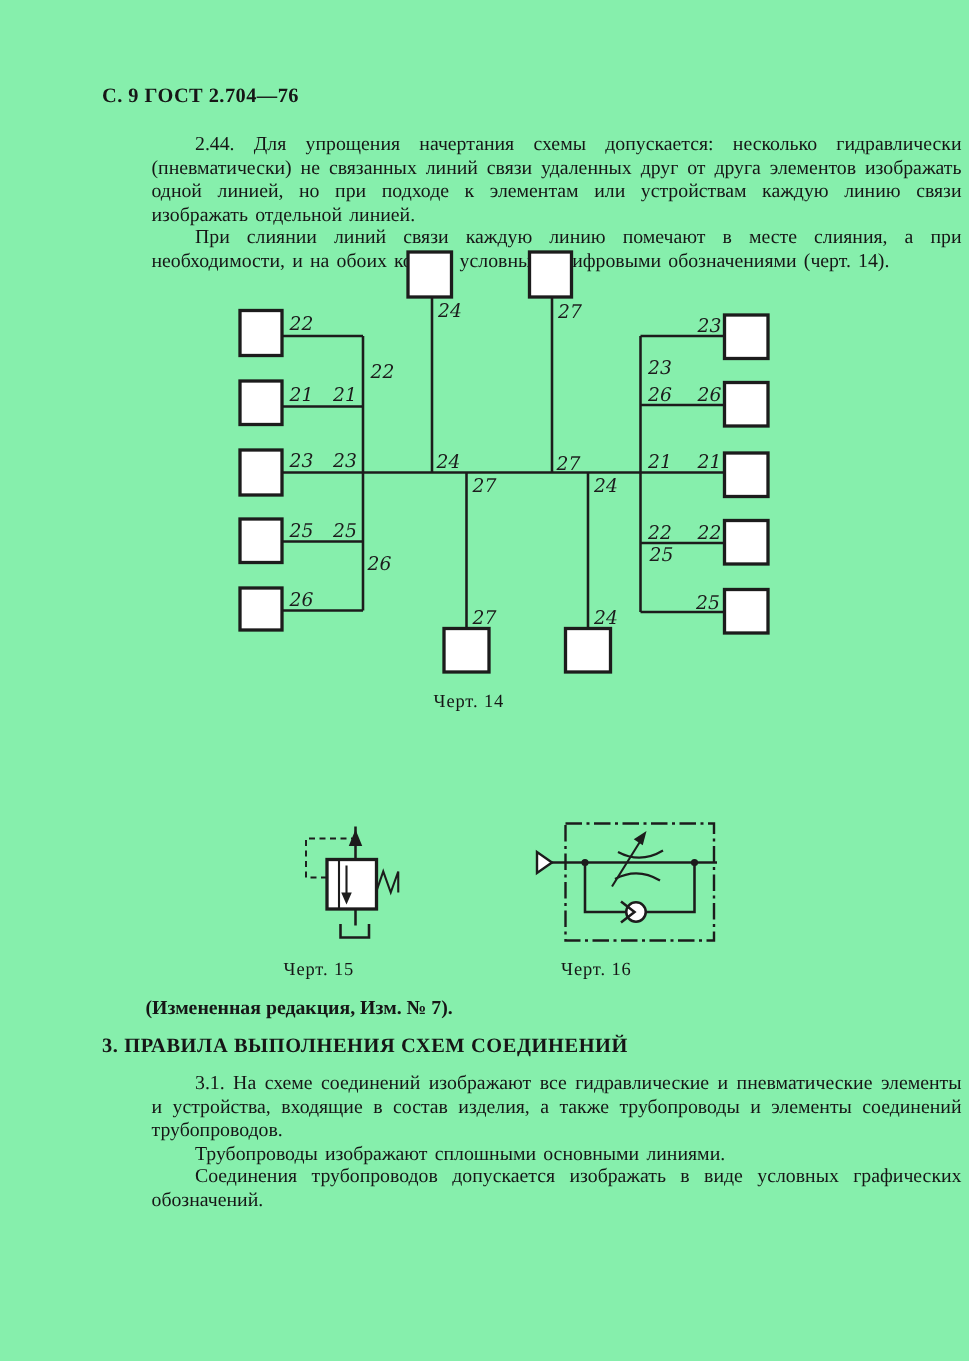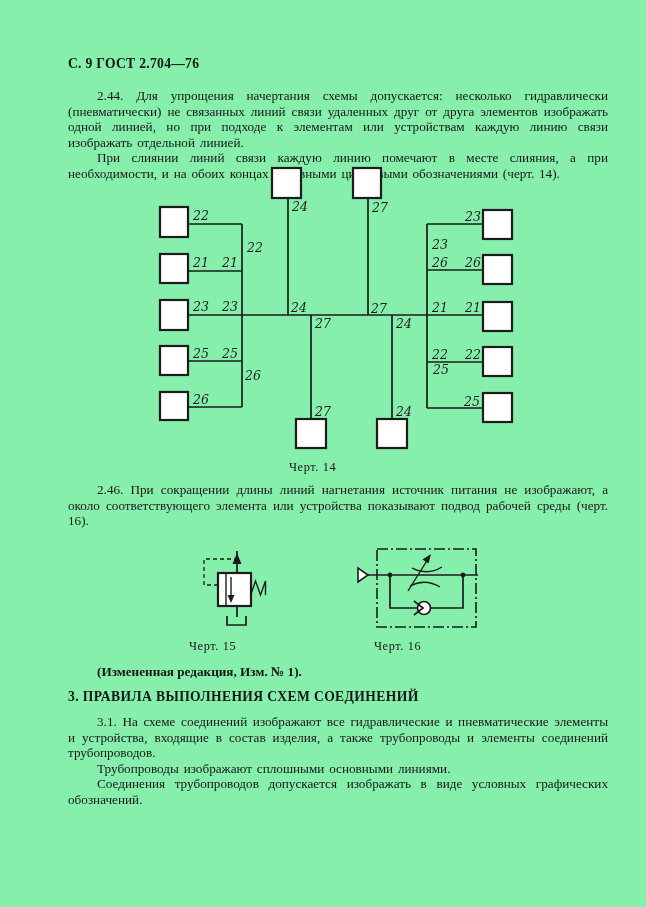--- a/index.html
+++ b/index.html
@@ -2,21 +2,21 @@
 <html><head>
 <meta charset="utf-8">
 <style>
   html,body{margin:0;padding:0;background:#e8e8e8;}
   .page{
     position:relative;width:646px;height:907px;background:#86efac;
     font-family:"Liberation Serif","DejaVu Serif",serif;color:#161616;overflow:hidden;
   }
   .abs{position:absolute;}
   .hdr{font-weight:bold;font-size:13.6px;letter-spacing:.3px;}
-  .body-text{width:540px;font-size:13.2px;line-height:15.5px;text-align:justify;word-spacing:1.5px;}
+  .body-text{width:540px;font-size:13.2px;line-height:15.5px;text-align:justify;word-spacing:1.5px;margin-left:33px;}
   .body-text p{margin:0;text-indent:29px;}
   .caption{font-size:12.3px;letter-spacing:.6px;text-align:left;width:100px;}
   .amended{font-weight:bold;font-size:13.2px;}
   .sec-head{font-weight:bold;font-size:13.6px;text-align:left;width:540px;letter-spacing:.4px;}
   svg{position:absolute;overflow:visible;}
   .ln{stroke:#1c1c1c;stroke-width:1.7;fill:none;}
   .bx{stroke:#1c1c1c;stroke-width:2.2;fill:#ffffff;}
   .lbl{font-family:"DejaVu Serif",serif;font-style:italic;font-size:12.5px;fill:#1c1c1c;}
   .dash{stroke:#1c1c1c;stroke-width:1.3;fill:none;stroke-dasharray:4 3;}
   .dashdot{stroke:#1c1c1c;stroke-width:1.6;fill:none;stroke-dasharray:11 3 2 3;}
@@ -85,21 +85,20 @@
     <text class="lbl" x="432" y="312">21</text>
     <text class="lbl" x="465" y="312">21</text>
     <text class="lbl" x="432" y="359">22</text>
     <text class="lbl" x="433" y="374">25</text>
     <text class="lbl" x="465" y="359">22</text>
     <text class="lbl" x="464" y="406">25</text>
   </svg>
   <div class="abs caption" style="left:289px;top:460px;">Черт. 14</div>
 
   <div class="abs body-text" style="left:68px;top:482px;">
-    <p>2.46.  При сокращении длины линий нагнетания источник питания не изображают, а около соответствующего элемента или устройства показывают подвод рабочей среды (черт. 16).</p>
   </div>
 
   <svg style="left:190px;top:545px;" width="110" height="92" viewBox="190 545 110 92">
     <path class="ln" d="M237,551 V573"></path>
     <polygon class="fill" points="237,553 232.5,564 241.5,564"></polygon>
     <rect class="bx" x="218" y="573" width="33" height="33"></rect>
     <path class="thin" d="M226,573 V606"></path>
     <path class="thin" d="M231,577 V598"></path>
     <polygon class="fill" points="231,603 227.5,595 234.5,595"></polygon>
     <path class="dash" d="M218,585 H204 V559 H235"></path>
@@ -118,21 +117,21 @@
     <path class="thin" d="M412,568 Q427,576 442,567"></path>
     <path class="thin" d="M410,586 Q425,578 440,587"></path>
     <path class="thin" d="M408,591 L428,559"></path>
     <polygon class="fill" points="431,554 422.5,559.5 428.5,563.5"></polygon>
     <path class="ln" d="M390,575 V608 H463 V575"></path>
     <circle cx="424" cy="608" r="6.5" style="fill:#fff;stroke:#1c1c1c;stroke-width:1.7"></circle>
     <path class="ln" d="M414,601 L423,608 L414,615"></path>
   </svg>
   <div class="abs caption" style="left:374px;top:639px;">Черт. 16</div>
 
-  <div class="abs amended" style="left:97px;top:664px;">(Измененная редакция, Изм. № 1).</div>
+  <div class="abs amended" style="left:97px;top:664px;">(Измененная редакция, Изм. № 7).</div>
 
   <div class="abs sec-head" style="left:68px;top:689px;">3.  ПРАВИЛА ВЫПОЛНЕНИЯ СХЕМ СОЕДИНЕНИЙ</div>
 
   <div class="abs body-text" style="left:68px;top:714px;">
     <p>3.1.  На схеме соединений изображают все гидравлические и пневматические элементы и устройства, входящие в состав изделия, а также трубопроводы и элементы соединений трубопроводов.</p>
     <p>Трубопроводы изображают сплошными основными линиями.</p>
     <p>Соединения трубопроводов допускается изображать в виде условных графических обозначений.</p>
   </div>
 
 </div>

